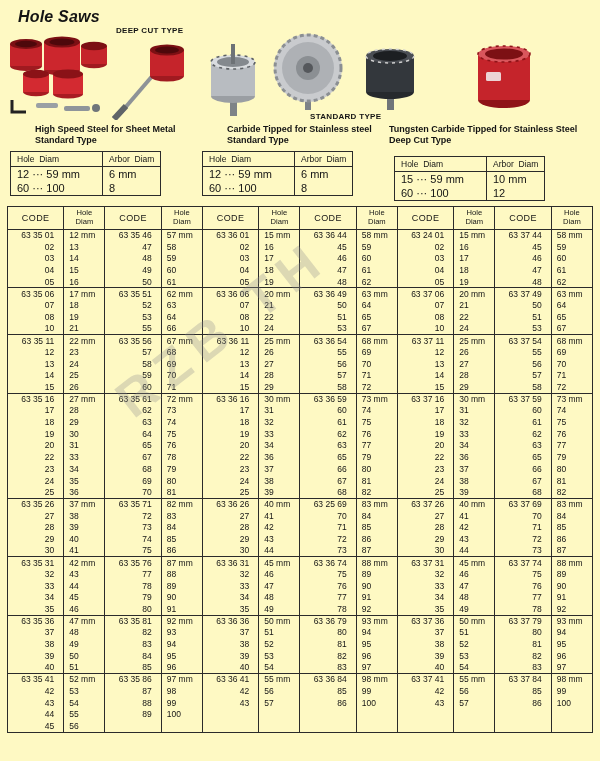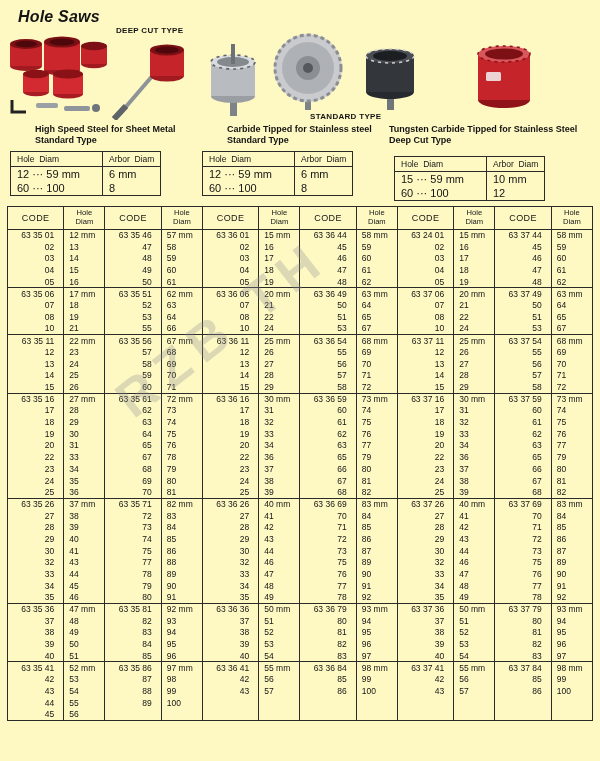--- a/index.html
+++ b/index.html
@@ -568,21 +568,21 @@
           <td class="c-code">68</td>
           <td class="c-diam">82</td>
         </tr>
         <tr class="block-start">
           <td class="c-code">63 35 26</td>
           <td class="c-diam">37 mm</td>
           <td class="c-code">63 35 71</td>
           <td class="c-diam">82 mm</td>
           <td class="c-code">63 36 26</td>
           <td class="c-diam">40 mm</td>
-          <td class="c-code">63 36 69</td>
+          <td class="c-code">63 25 69</td>
           <td class="c-diam">83 mm</td>
           <td class="c-code">63 37 26</td>
           <td class="c-diam">40 mm</td>
           <td class="c-code">63 37 69</td>
           <td class="c-diam">83 mm</td>
         </tr>
         <tr>
           <td class="c-code">27</td>
           <td class="c-diam">38</td>
           <td class="c-code">72</td>
@@ -630,20 +630,34 @@
           <td class="c-code">75</td>
           <td class="c-diam">86</td>
           <td class="c-code">30</td>
           <td class="c-diam">44</td>
           <td class="c-code">73</td>
           <td class="c-diam">87</td>
           <td class="c-code">30</td>
           <td class="c-diam">44</td>
           <td class="c-code">73</td>
           <td class="c-diam">87</td>
+        </tr>
+        <tr class="block-start">
+          <td class="c-code">63 35 31</td>
+          <td class="c-diam">42 mm</td>
+          <td class="c-code">63 35 76</td>
+          <td class="c-diam">87 mm</td>
+          <td class="c-code">63 36 31</td>
+          <td class="c-diam">45 mm</td>
+          <td class="c-code">63 36 74</td>
+          <td class="c-diam">88 mm</td>
+          <td class="c-code">63 37 31</td>
+          <td class="c-diam">45 mm</td>
+          <td class="c-code">63 37 74</td>
+          <td class="c-diam">88 mm</td>
         </tr>
         <tr>
           <td class="c-code">32</td>
           <td class="c-diam">43</td>
           <td class="c-code">77</td>
           <td class="c-diam">88</td>
           <td class="c-code">32</td>
           <td class="c-diam">46</td>
           <td class="c-code">75</td>
           <td class="c-diam">89</td>

